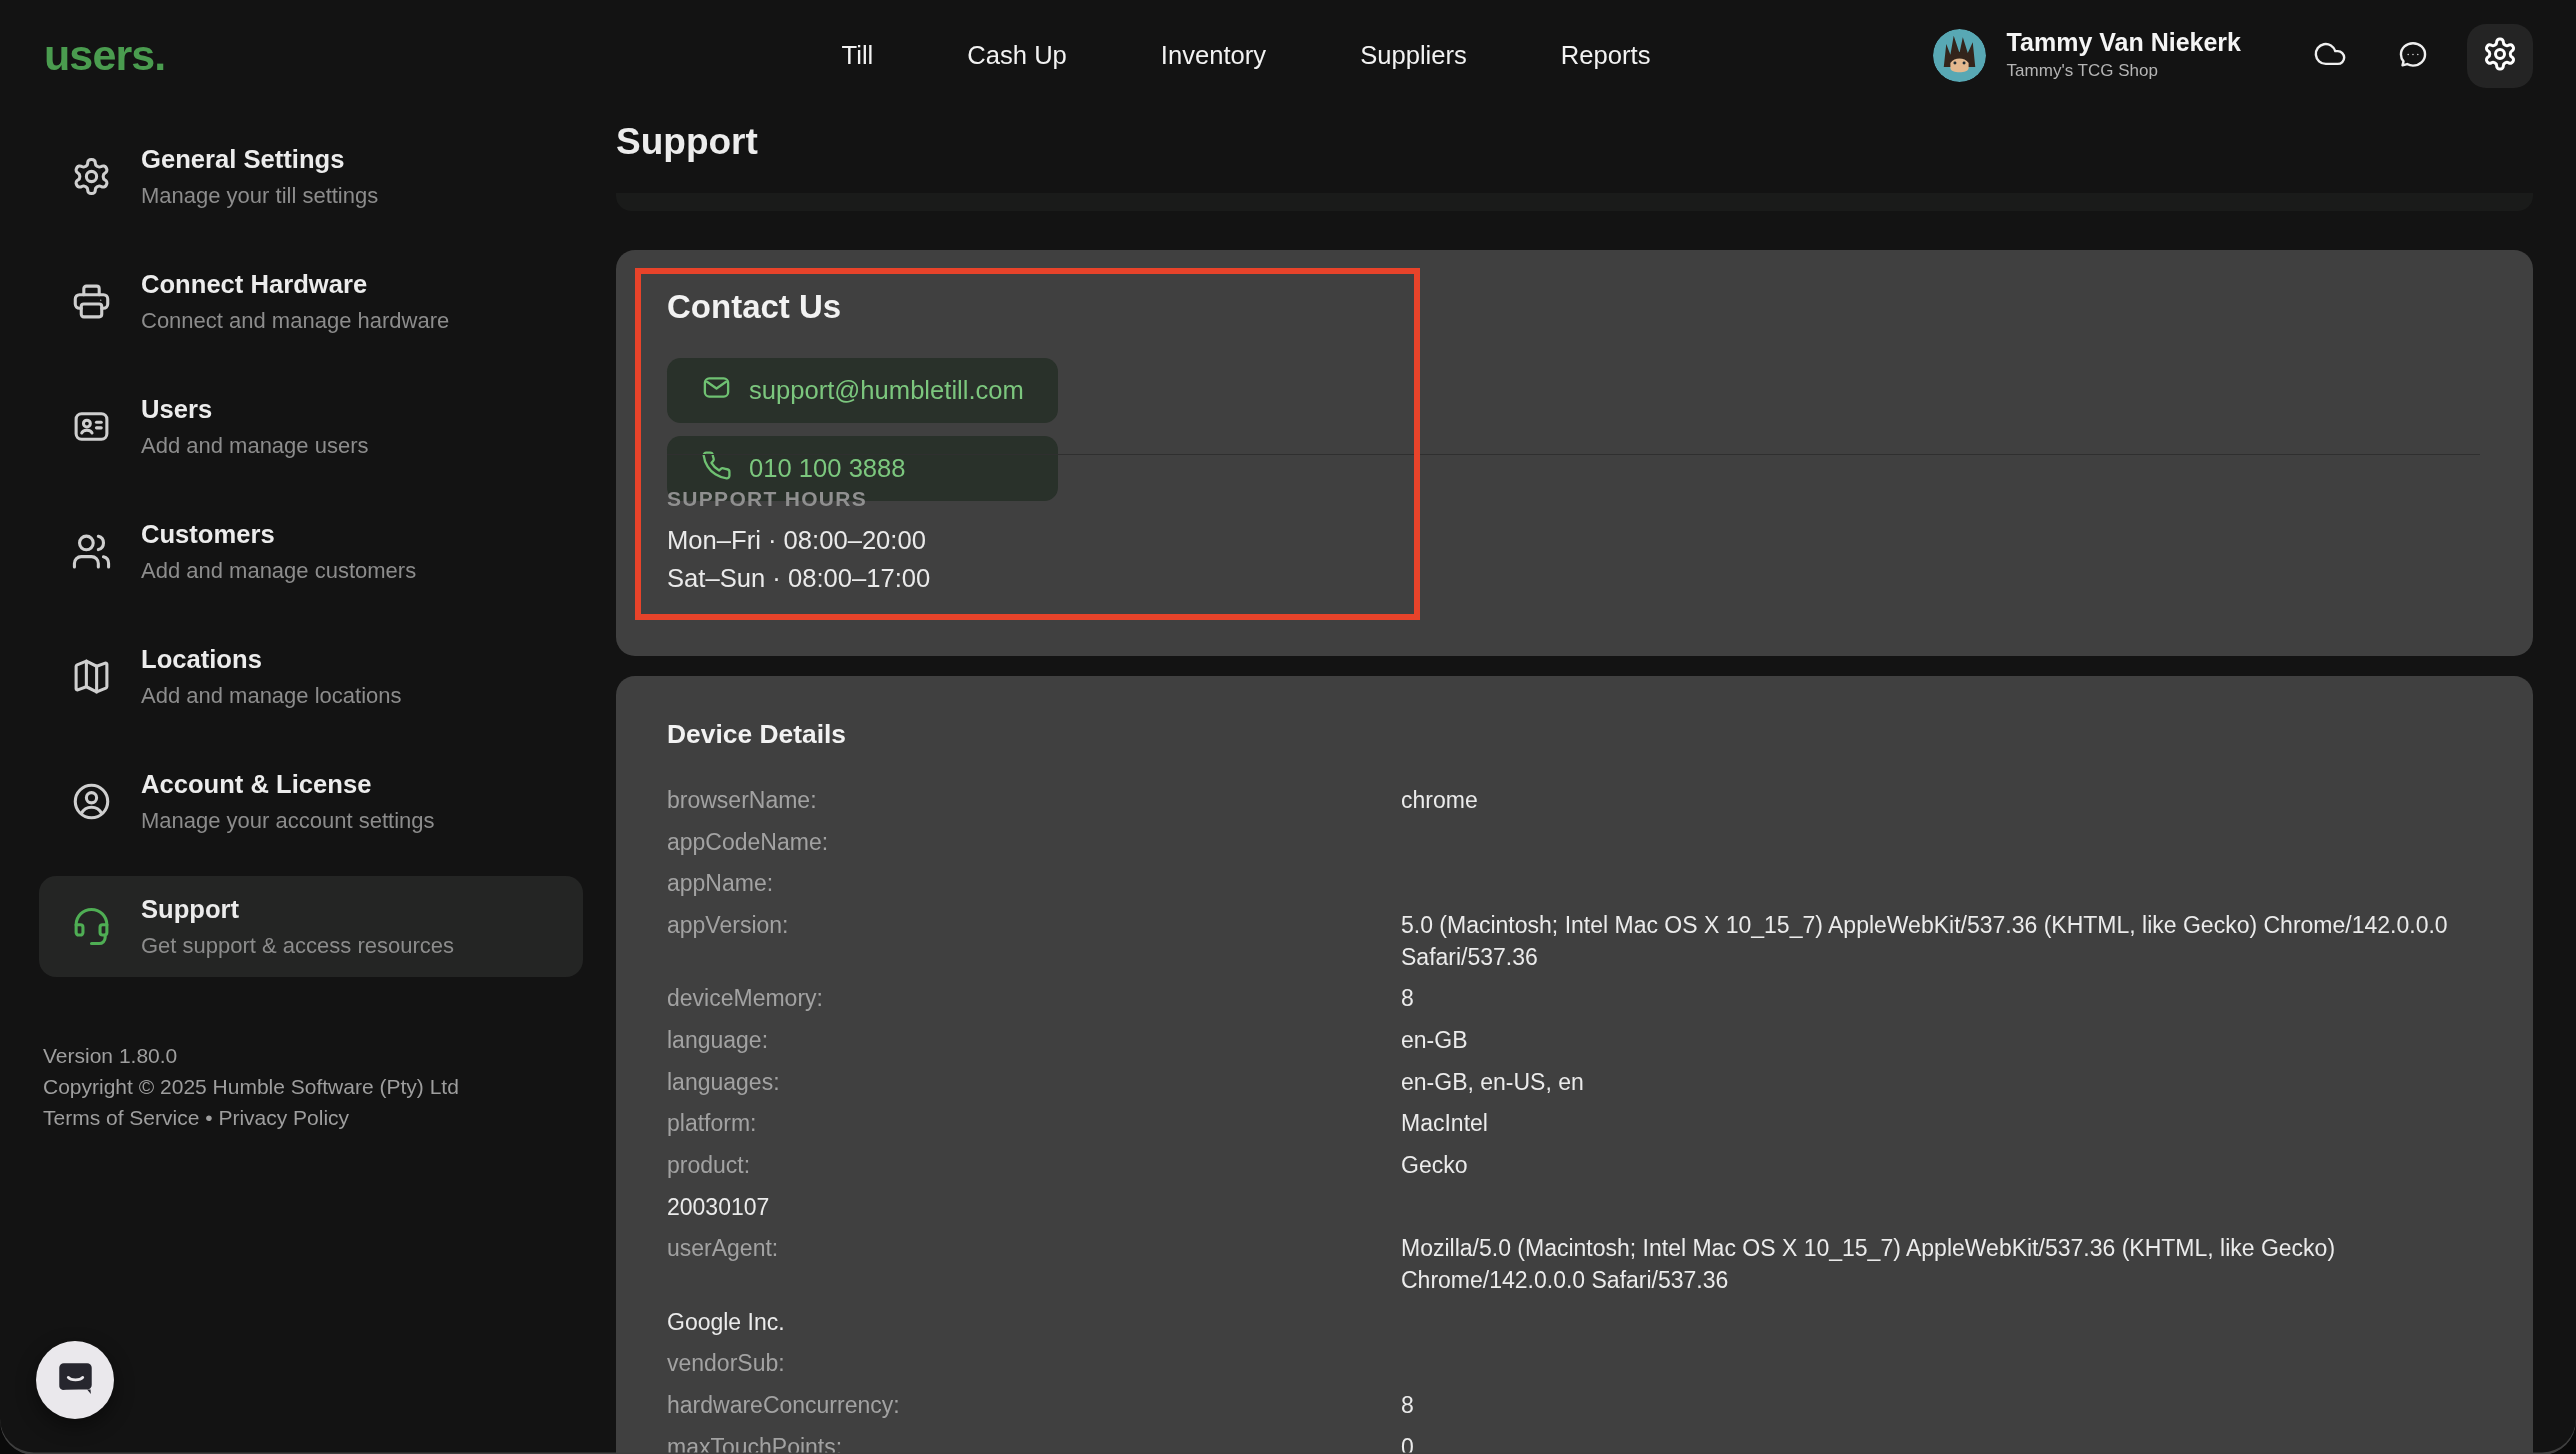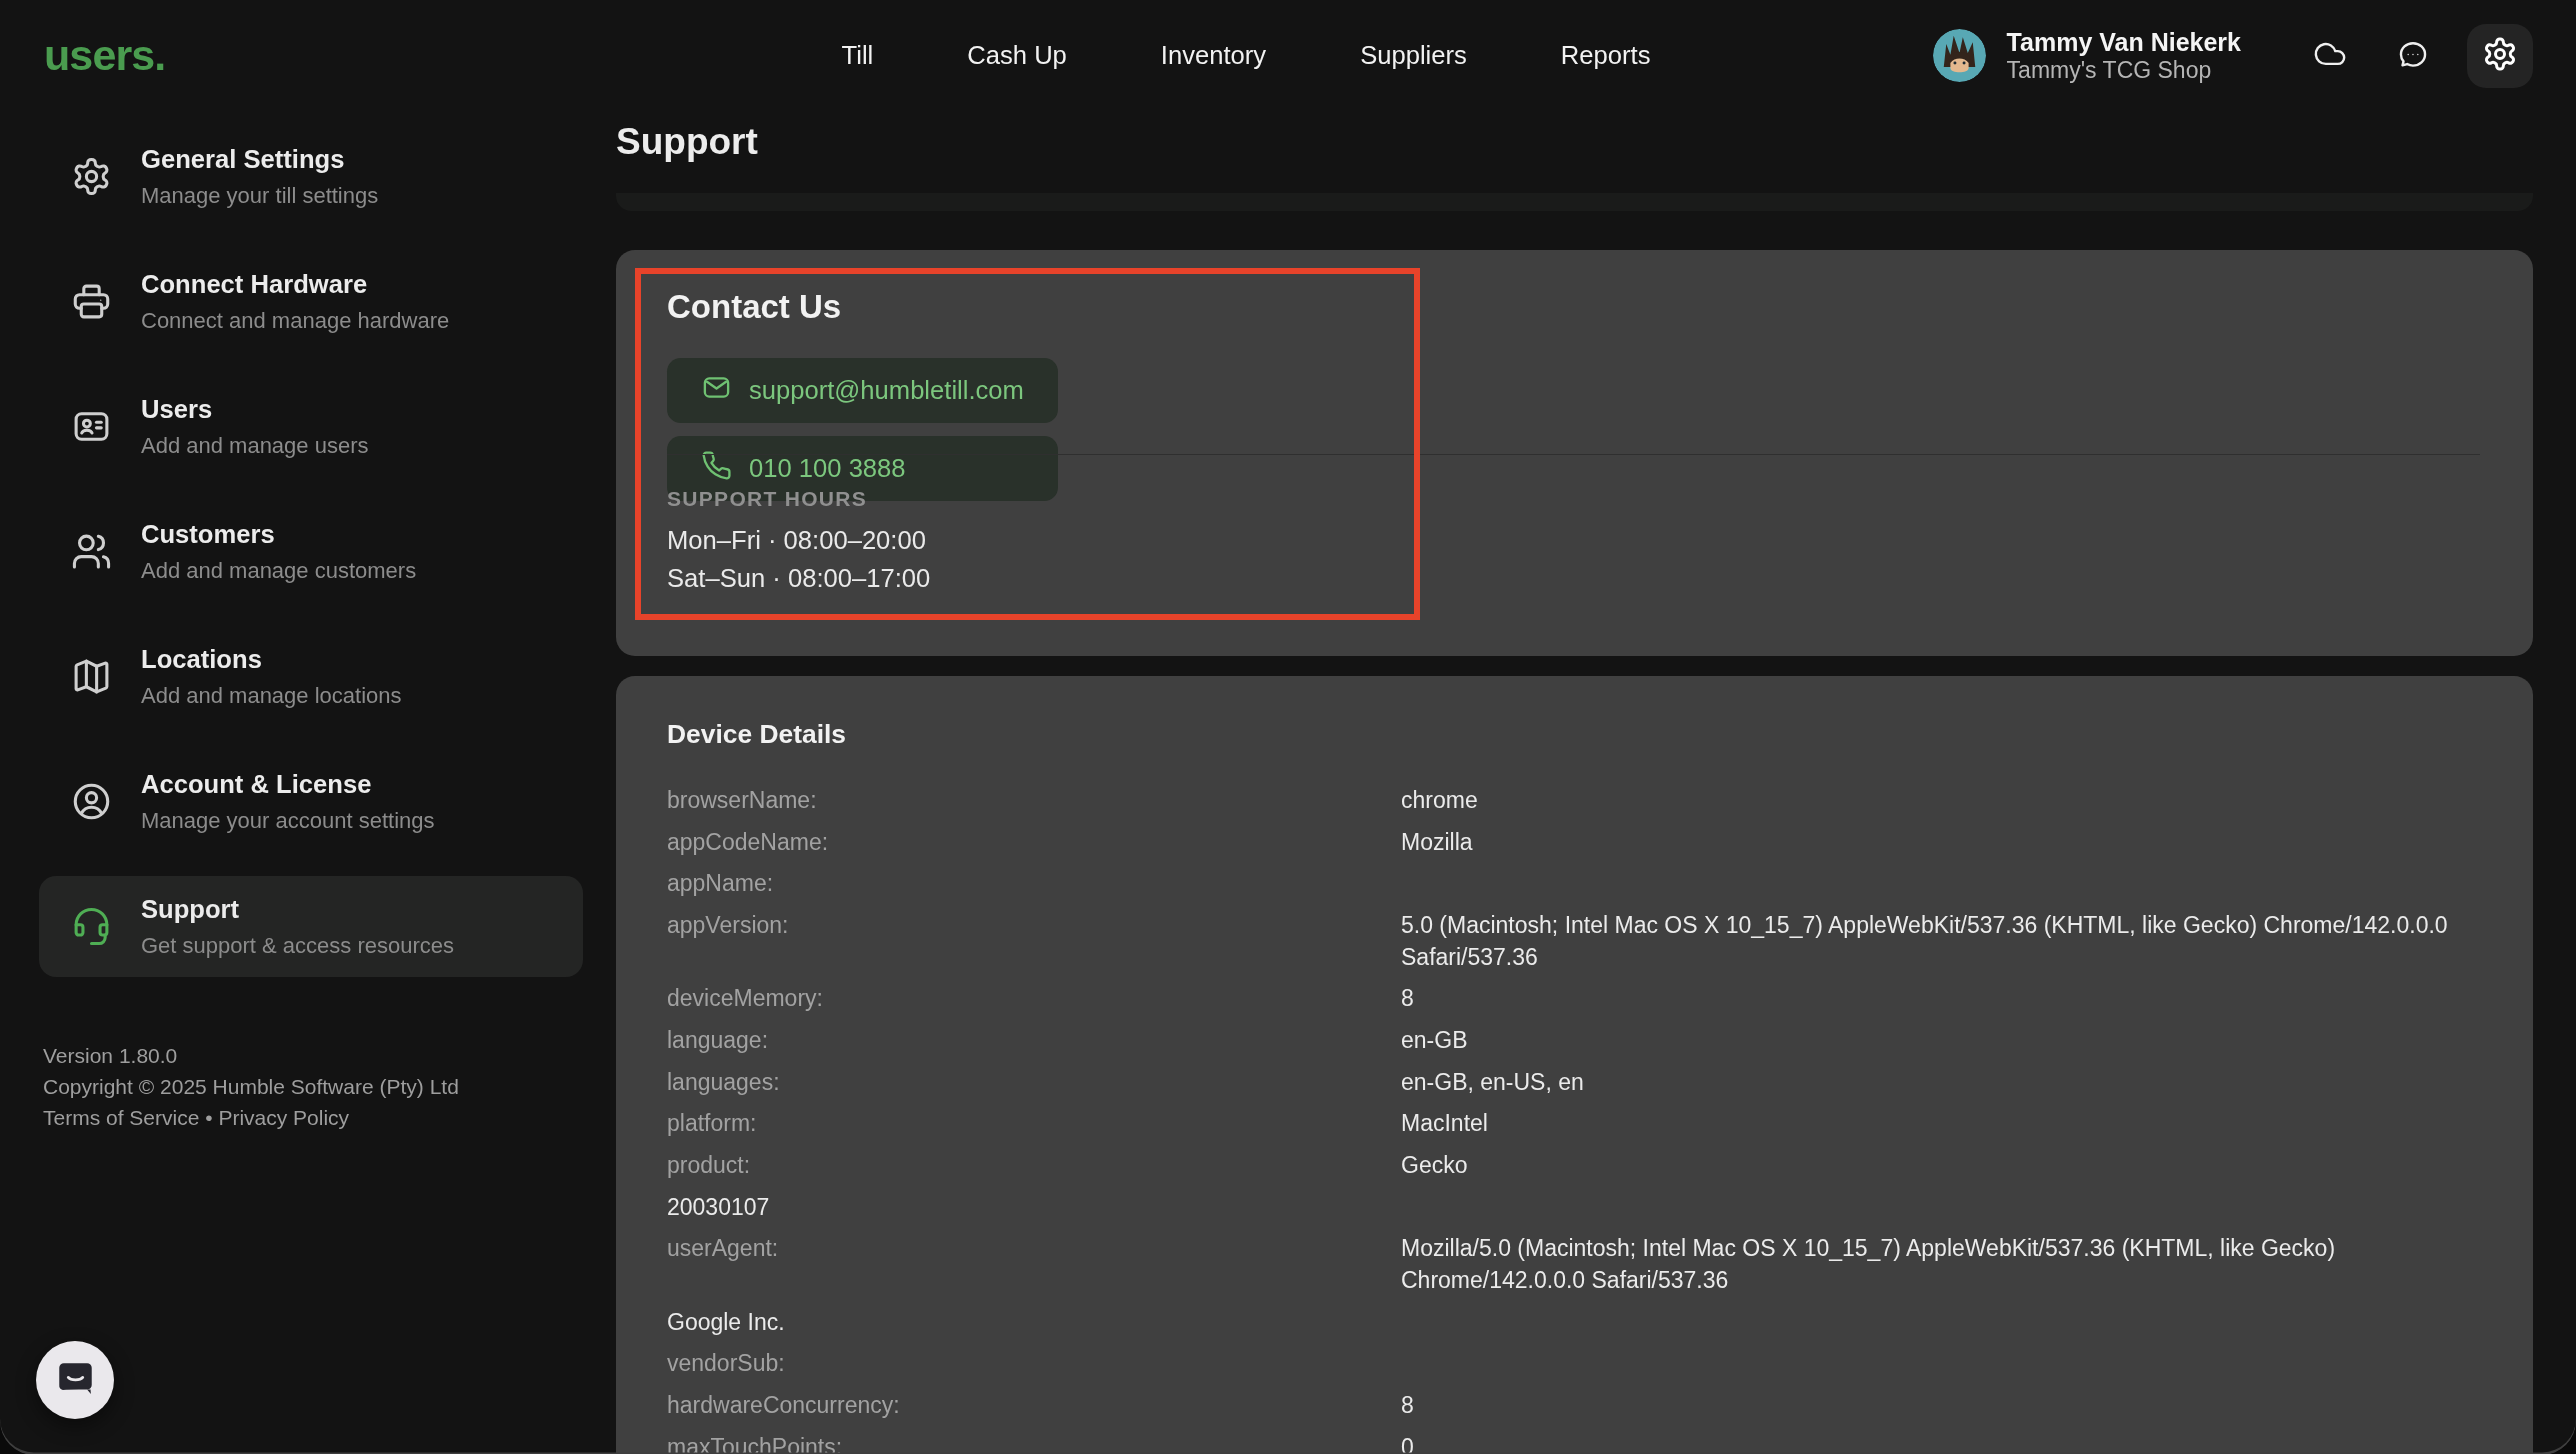--- a/index.html
+++ b/index.html
@@ -16,21 +16,21 @@
     display:flex; align-items:center; padding:0 43px 0 44px; z-index:10; }
   .logo { font-size:43px; font-weight:800; color:#4a9c4f; letter-spacing:-0.9px; }
   .topnav { position:absolute; left:50%; top:0; height:111px;
     transform:translateX(calc(-50% - 42px));
     display:flex; align-items:center; gap:94px; }
   .nav-item { font-size:25.6px; font-weight:500; color:#f2f2f2; text-decoration:none; cursor:pointer; }
   .user-cluster { margin-left:auto; display:flex; align-items:center; }
   .avatar { width:53px; height:53px; border-radius:50%; overflow:hidden; flex:0 0 auto; cursor:pointer; }
   .user-meta { margin-left:20.4px; margin-right:72px; }
   .user-name { font-size:25px; font-weight:700; color:#f5f5f5; line-height:31px; }
-  .user-org  { font-size:23px; color:#b5b5b5; line-height:25.6px; }
+  .user-org  { font-size:17px; color:#b5b5b5; line-height:25.6px; }
   .icon-btn { background:none; border:none; color:#efefef; cursor:pointer;
     display:flex; align-items:center; justify-content:center; }
   .icon-btn svg { width:34px; height:34px; }
   .icon-btn + .icon-btn { margin-left:49px; }
   .icon-btn.boxed { width:66px; height:64px; background:#242424; border-radius:19px; margin-left:37px; }
   .icon-btn.boxed svg { width:36px; height:36px; }
 
   
   .sidebar { position:absolute; top:111px; left:0; bottom:0; width:596px; padding:15.3px 0 0 39px; }
   .side-item { width:544px; height:101px; border-radius:17px; display:flex; align-items:center;
@@ -269,21 +269,20 @@
     <section class="card device-card">
       <h2>Device Details</h2>
       <div id="device-rows">
   <div class="drow">
     <div class="dlabel">browserName:</div>
     <div class="dvalue">chrome</div>
   </div>
 
   <div class="drow">
     <div class="dlabel">appCodeName:</div>
-    <div class="dvalue">Mozilla</div>
   </div>
 
   <div class="drow">
     <div class="dlabel">appName:</div>
   </div>
 
   <div class="drow">
     <div class="dlabel">appVersion:</div>
     <div class="dvalue">5.0 (Macintosh; Intel Mac OS X 10_15_7) AppleWebKit/537.36 (KHTML, like Gecko) Chrome/142.0.0.0 Safari/537.36</div>
   </div>

